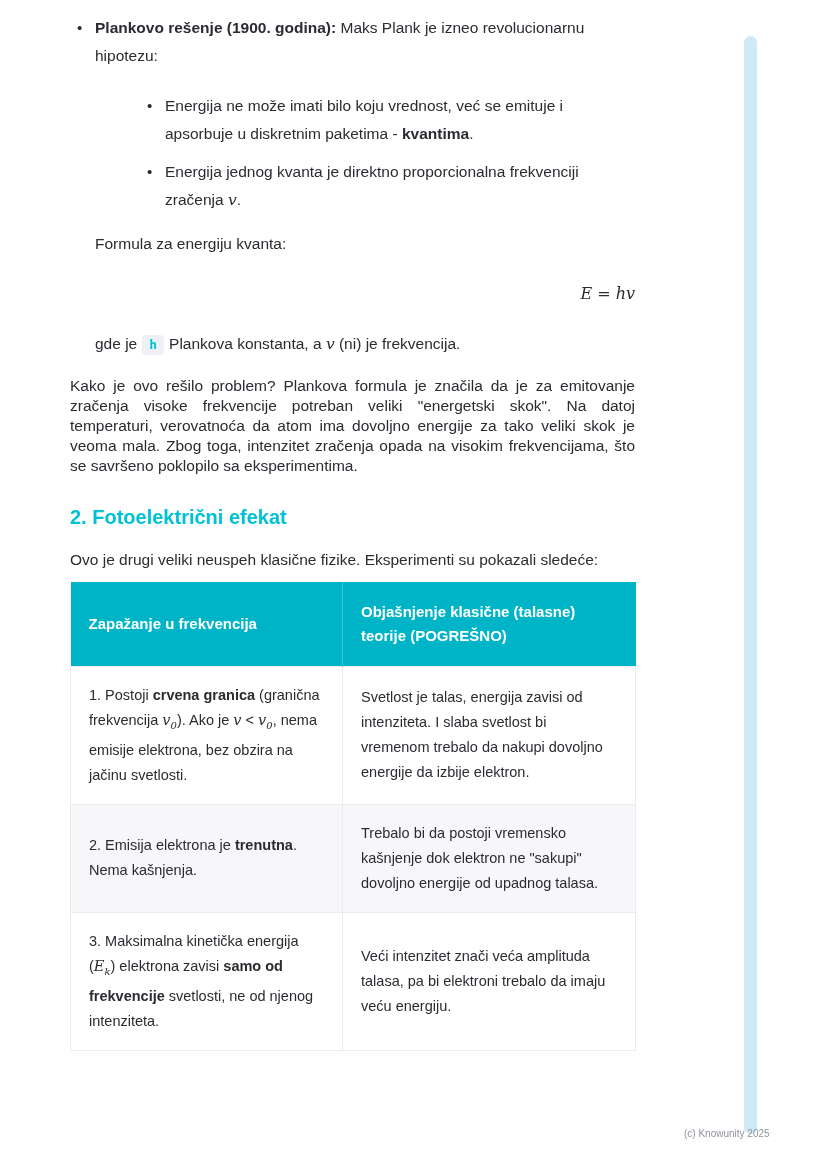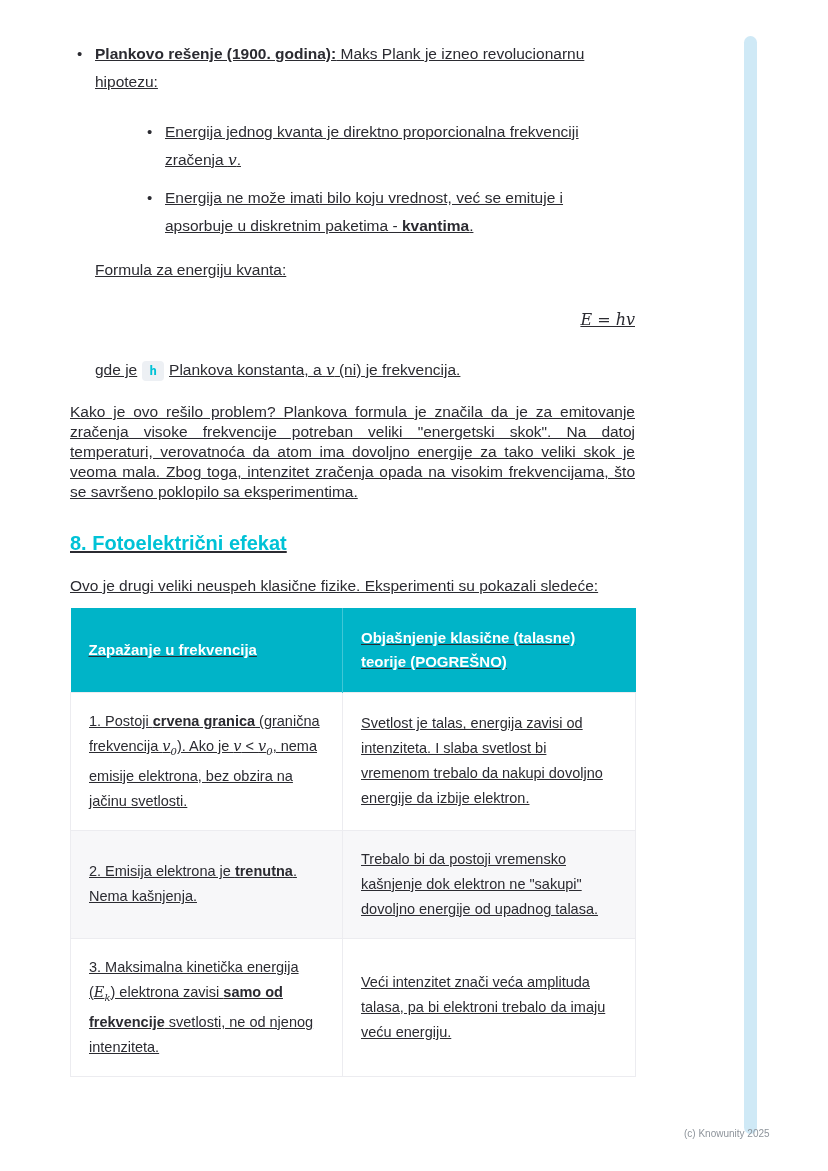--- a/index.html
+++ b/index.html
@@ -4,21 +4,21 @@
 <style>
   * { margin:0; padding:0; box-sizing:border-box; }
   html,body { background:#ffffff; }
   body {
     width:828px; height:1171px;
     font-family:"Liberation Sans","DejaVu Sans",sans-serif;
     color:var(--text,#2b2b31);
     position:relative;
   }
   .page { position:relative; width:828px; height:1171px; background:#ffffff; overflow:hidden; }
-  .content { position:absolute; left:70px; top:40px; width:565px;text-decoration:underline; }
+  .content { position:absolute; left:70px; top:14px; width:565px; }
 
   .para { font-size:15.5px; line-height:20px; text-align:justify; color:var(--text,#2b2b31); }
 
   ul.l1 { list-style:none; }
   ul.l1 > li { position:relative; padding-left:25px; font-size:15.5px; line-height:28px; }
   ul.l1 > li::before { content:"•"; position:absolute; left:7px; top:0; font-size:15px; }
   ul.l2 { list-style:none; margin-top:22px; margin-left:45px; }
   ul.l2 > li { position:relative; padding-left:25px; font-size:15.5px; line-height:28px; }
   ul.l2 > li + li { margin-top:10px; }
   ul.l2 > li::before { content:"•"; position:absolute; left:7px; top:0; font-size:15px; }
@@ -95,35 +95,35 @@
 </head>
 <body>
 
 <div class="page">
   <div class="content">
 
     <ul class="l1">
       <li>
         <span><strong>Plankovo rešenje (1900. godina):</strong><span> Maks Plank je izneo revolucionarnu hipotezu:</span></span>
         <ul class="l2">
+          <li><span>Energija ne može imati bilo koju vrednost, već se emituje i apsorbuje u diskretnim paketima - </span><strong>kvantima</strong><span>.</span></li>
           <li><span>Energija jednog kvanta je direktno proporcionalna frekvenciji zračenja </span><span class="math">v</span><span>.</span></li>
-          <li><span>Energija ne može imati bilo koju vrednost, već se emituje i apsorbuje u diskretnim paketima - </span><strong>kvantima</strong><span>.</span></li>
         </ul>
       </li>
     </ul>
 
     <p class="formula-label">Formula za energiju kvanta:</p>
 
     <div class="formula"><span class="math">E = hv</span></div>
 
     <p class="formula-note"><span>gde je</span><span class="code-badge">h</span><span>Plankova konstanta, a </span><span class="math">v</span><span> (ni) je frekvencija.</span></p>
 
     <p class="para paragraph1">Kako je ovo rešilo problem? Plankova formula je značila da je za emitovanje zračenja visoke frekvencije potreban veliki "energetski skok". Na datoj temperaturi, verovatnoća da atom ima dovoljno energije za tako veliki skok je veoma mala. Zbog toga, intenzitet zračenja opada na visokim frekvencijama, što se savršeno poklopilo sa eksperimentima.</p>
 
-    <h2 class="section-heading">8. Fotoelektrični efekat</h2>
+    <h2 class="section-heading">2. Fotoelektrični efekat</h2>
 
     <p class="para intro">Ovo je drugi veliki neuspeh klasične fizike. Eksperimenti su pokazali sledeće:</p>
 
     <table class="data-table">
       <colgroup>
           <col class="c1">
           <col class="c2">
         </colgroup>
       <thead>
         <tr>

